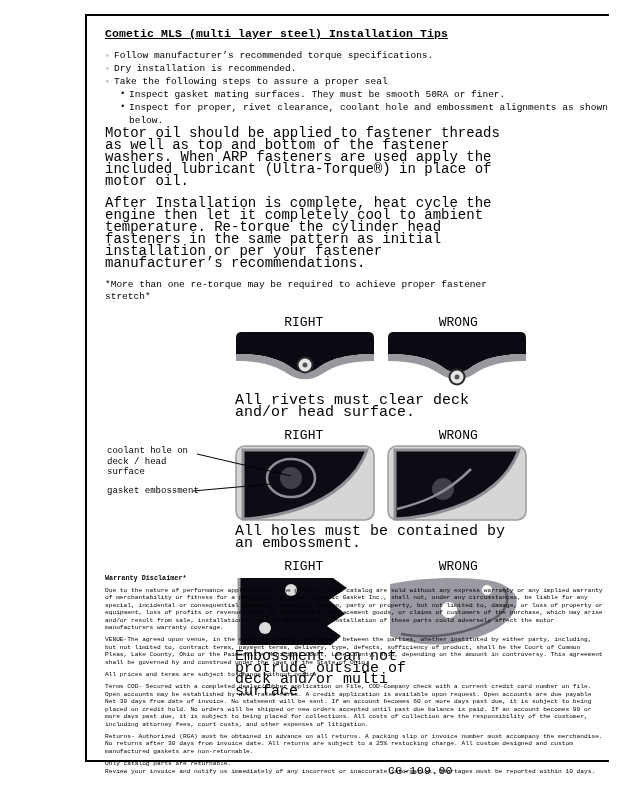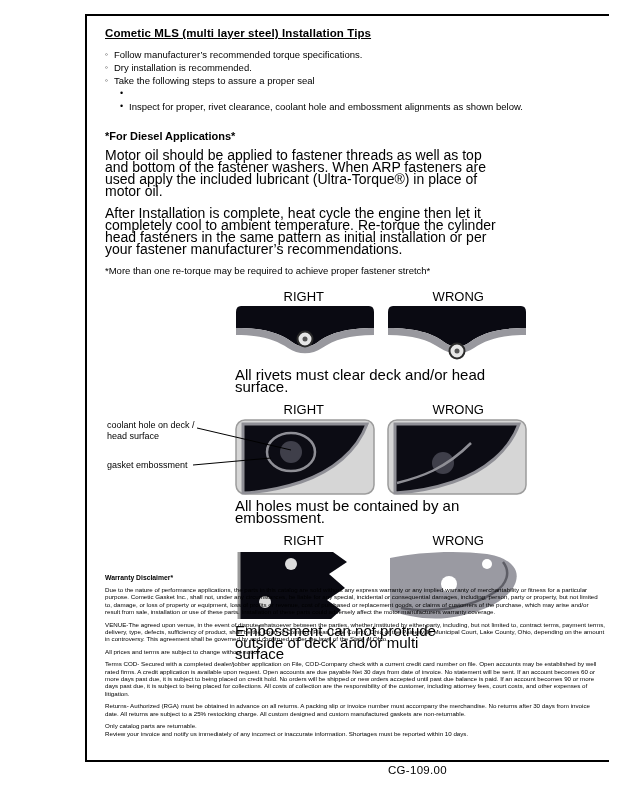--- a/index.html
+++ b/index.html
@@ -1,19 +1,19 @@
 <!DOCTYPE html>
 <html><head>
 <meta charset="utf-8">
 <style>
   * { margin:0; padding:0; box-sizing:border-box; }
   html,body { background:#ffffff; }
   .page {
     position:relative; width:618px; height:800px; background:#fff;
-    font-family:Liberation Sans, sans-serif; color:#000; overflow:hidden;
+    font-family:Liberation Mono, monospace; color:#000; overflow:hidden;
   }
   .frame {
     position:absolute; left:85px; top:14px; width:524px; height:748px;
     border-left:2px solid #000; border-top:2px solid #000; border-bottom:2px solid #000;
   }
   .content { padding:11px 0 0 18px; }
   .title { font-size:11.5px; font-weight:bold; text-decoration:underline; margin-bottom:9px; letter-spacing:0.1px; }
   .bullet { display:flex; font-size:9.5px; line-height:13px; }
   .bullet .marker { width:9px; flex:0 0 9px; font-size:8px; line-height:13px; }
   .sub { margin-left:15px; }
@@ -59,27 +59,27 @@
       <div class="bullet">
         <span class="marker">◦</span>
         <span>Dry installation is recommended.</span>
       </div>
       <div class="bullet">
         <span class="marker">◦</span>
         <span>Take the following steps to assure a proper seal</span>
       </div>
       <div class="bullet sub">
         <span class="marker">•</span>
+        <span>Inspect gasket mating surfaces.  They must be smooth 50RA or finer.</span>
       </div>
       <div class="bullet sub">
         <span class="marker">•</span>
         <span>Inspect for proper, rivet clearance, coolant hole and embossment alignments as shown below.</span>
       </div>
 
-      <div class="diesel-heading">*For Diesel Applications*</div>
       <div class="para">Motor oil should be applied to fastener threads as well as top and bottom of the fastener washers. When ARP fasteners are used apply the included lubricant (Ultra-Torque®) in place of motor oil.</div>
       <div class="para">After Installation is complete, heat cycle the engine then let it completely cool to ambient temperature. Re-torque the cylinder head fasteners in the same pattern as initial installation or per your fastener manufacturer’s recommendations.</div>
       <div class="note">*More than one re-torque may be required to achieve proper fastener stretch*</div>
 
       <div class="diagrams">
 
         <div class="diag-row">
           <div class="diag-head">
             <span>RIGHT</span>
             <span>WRONG</span>

